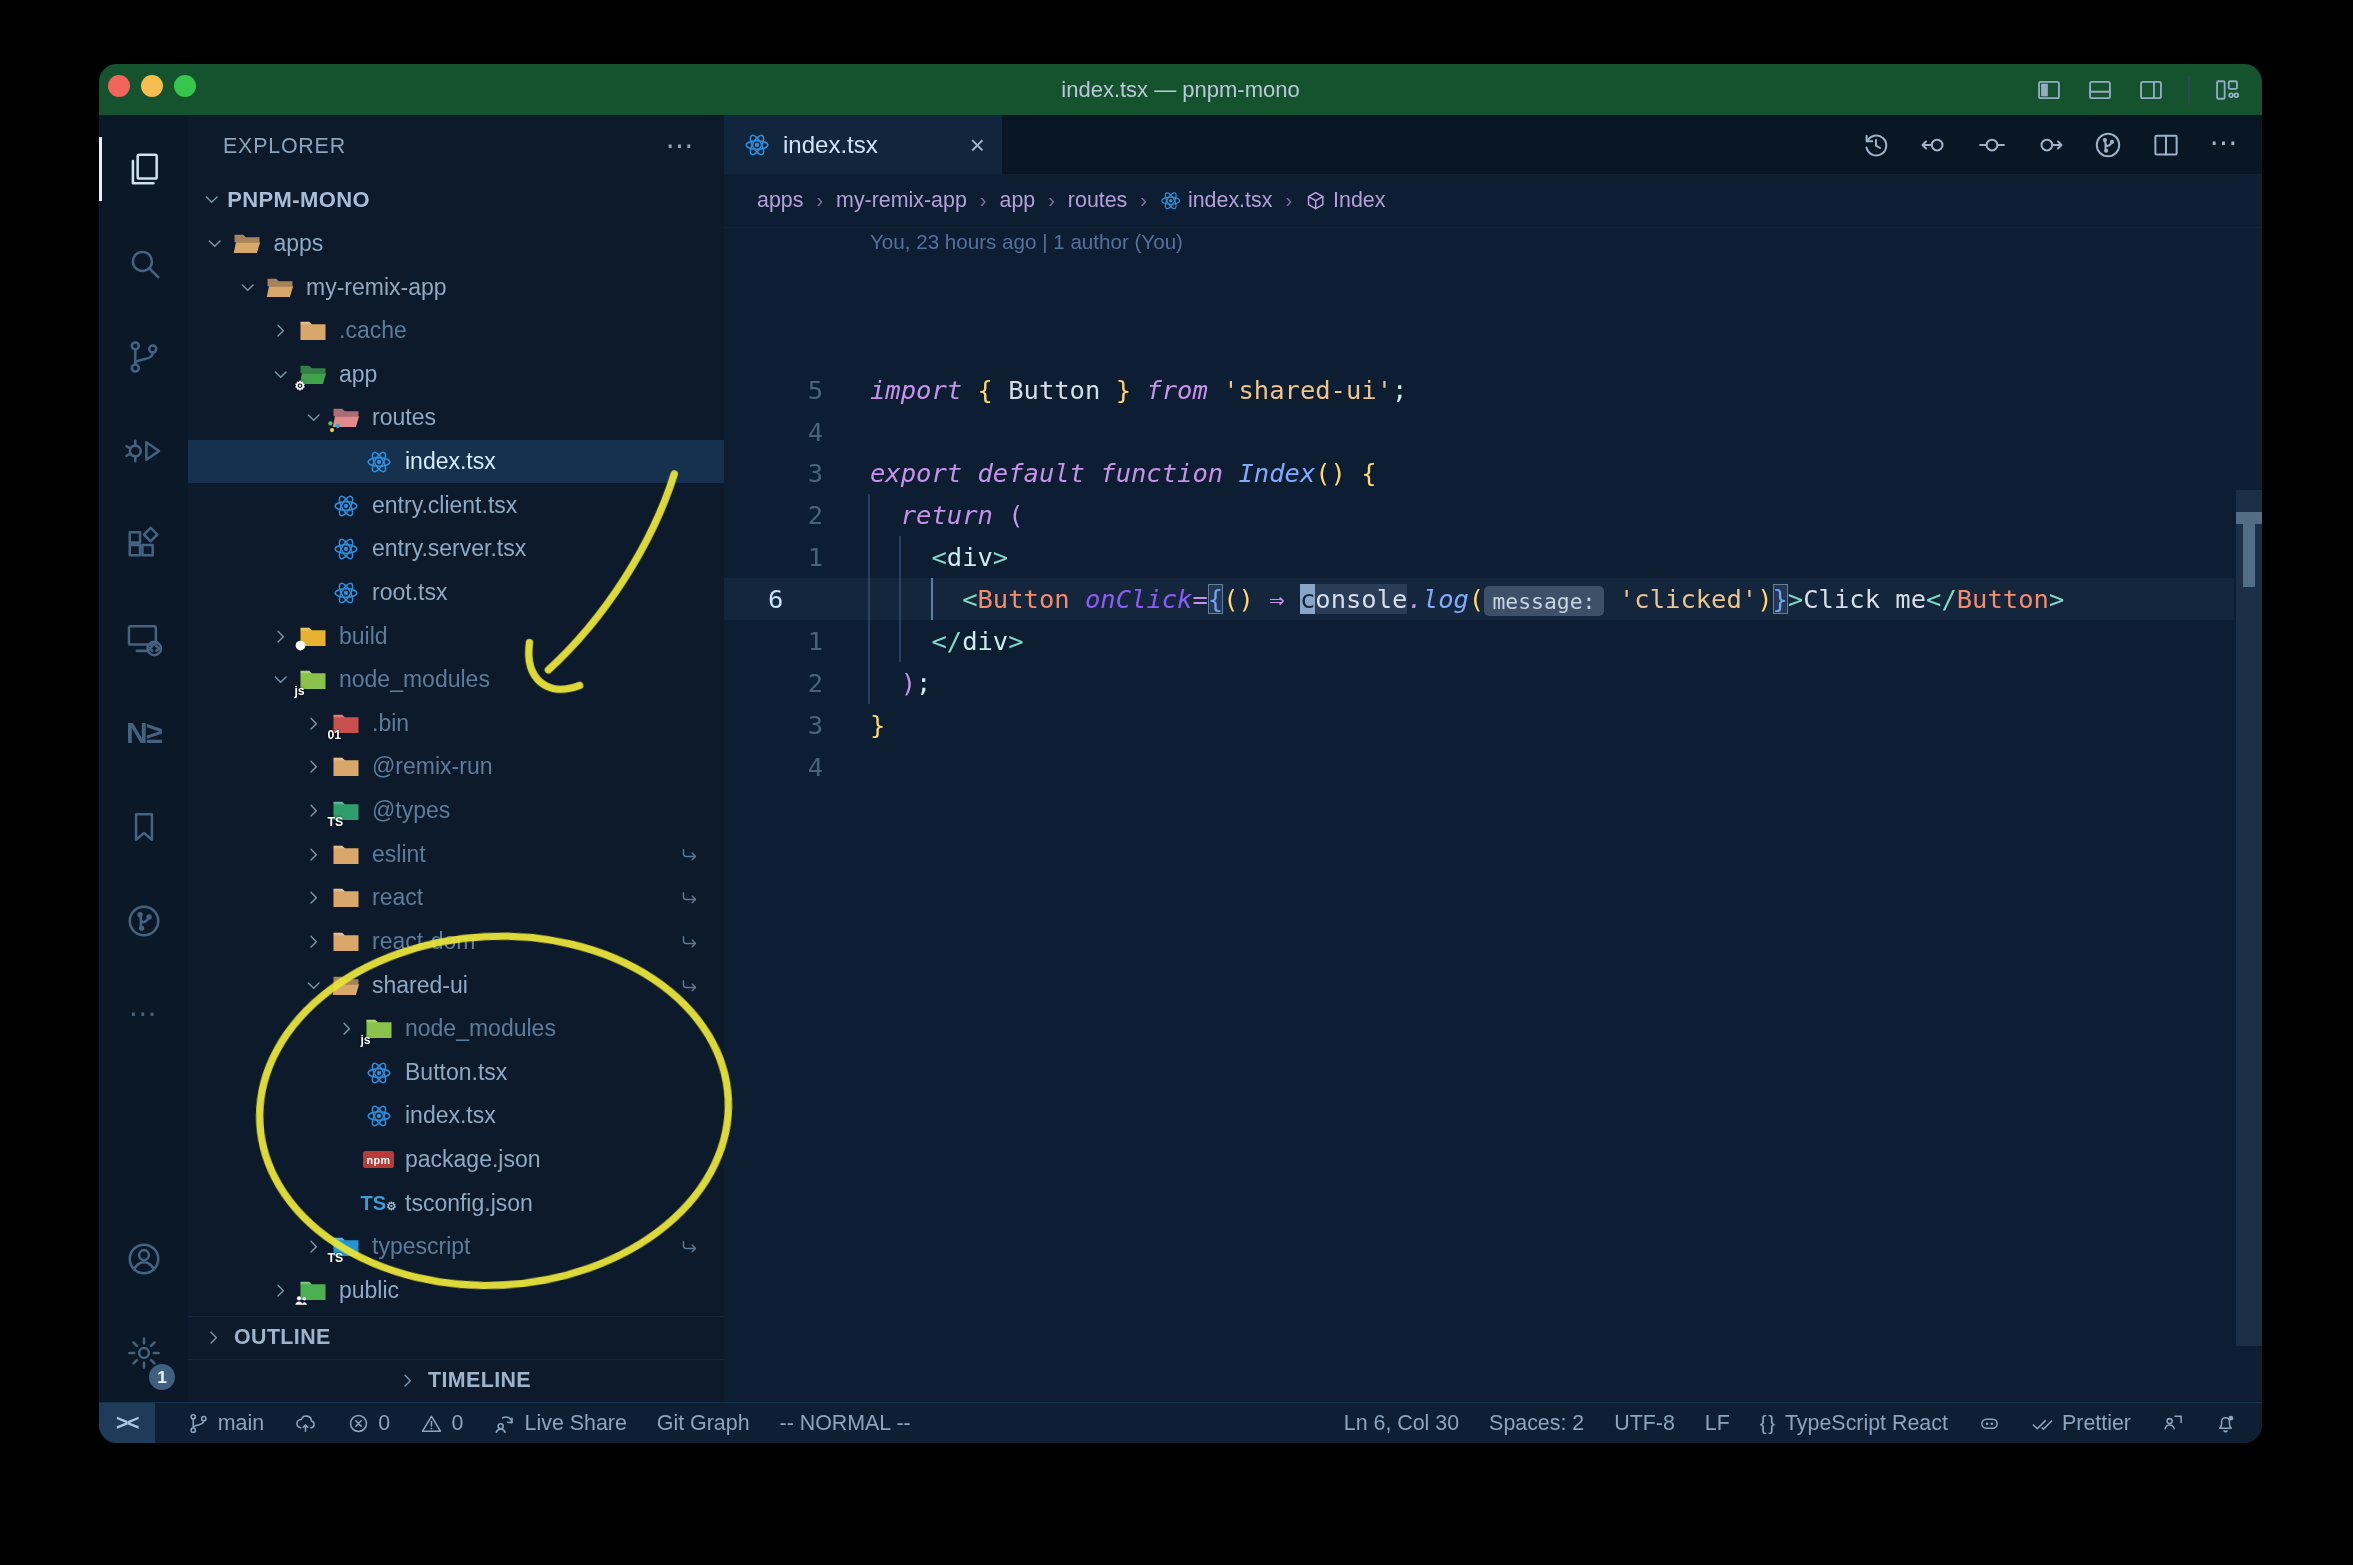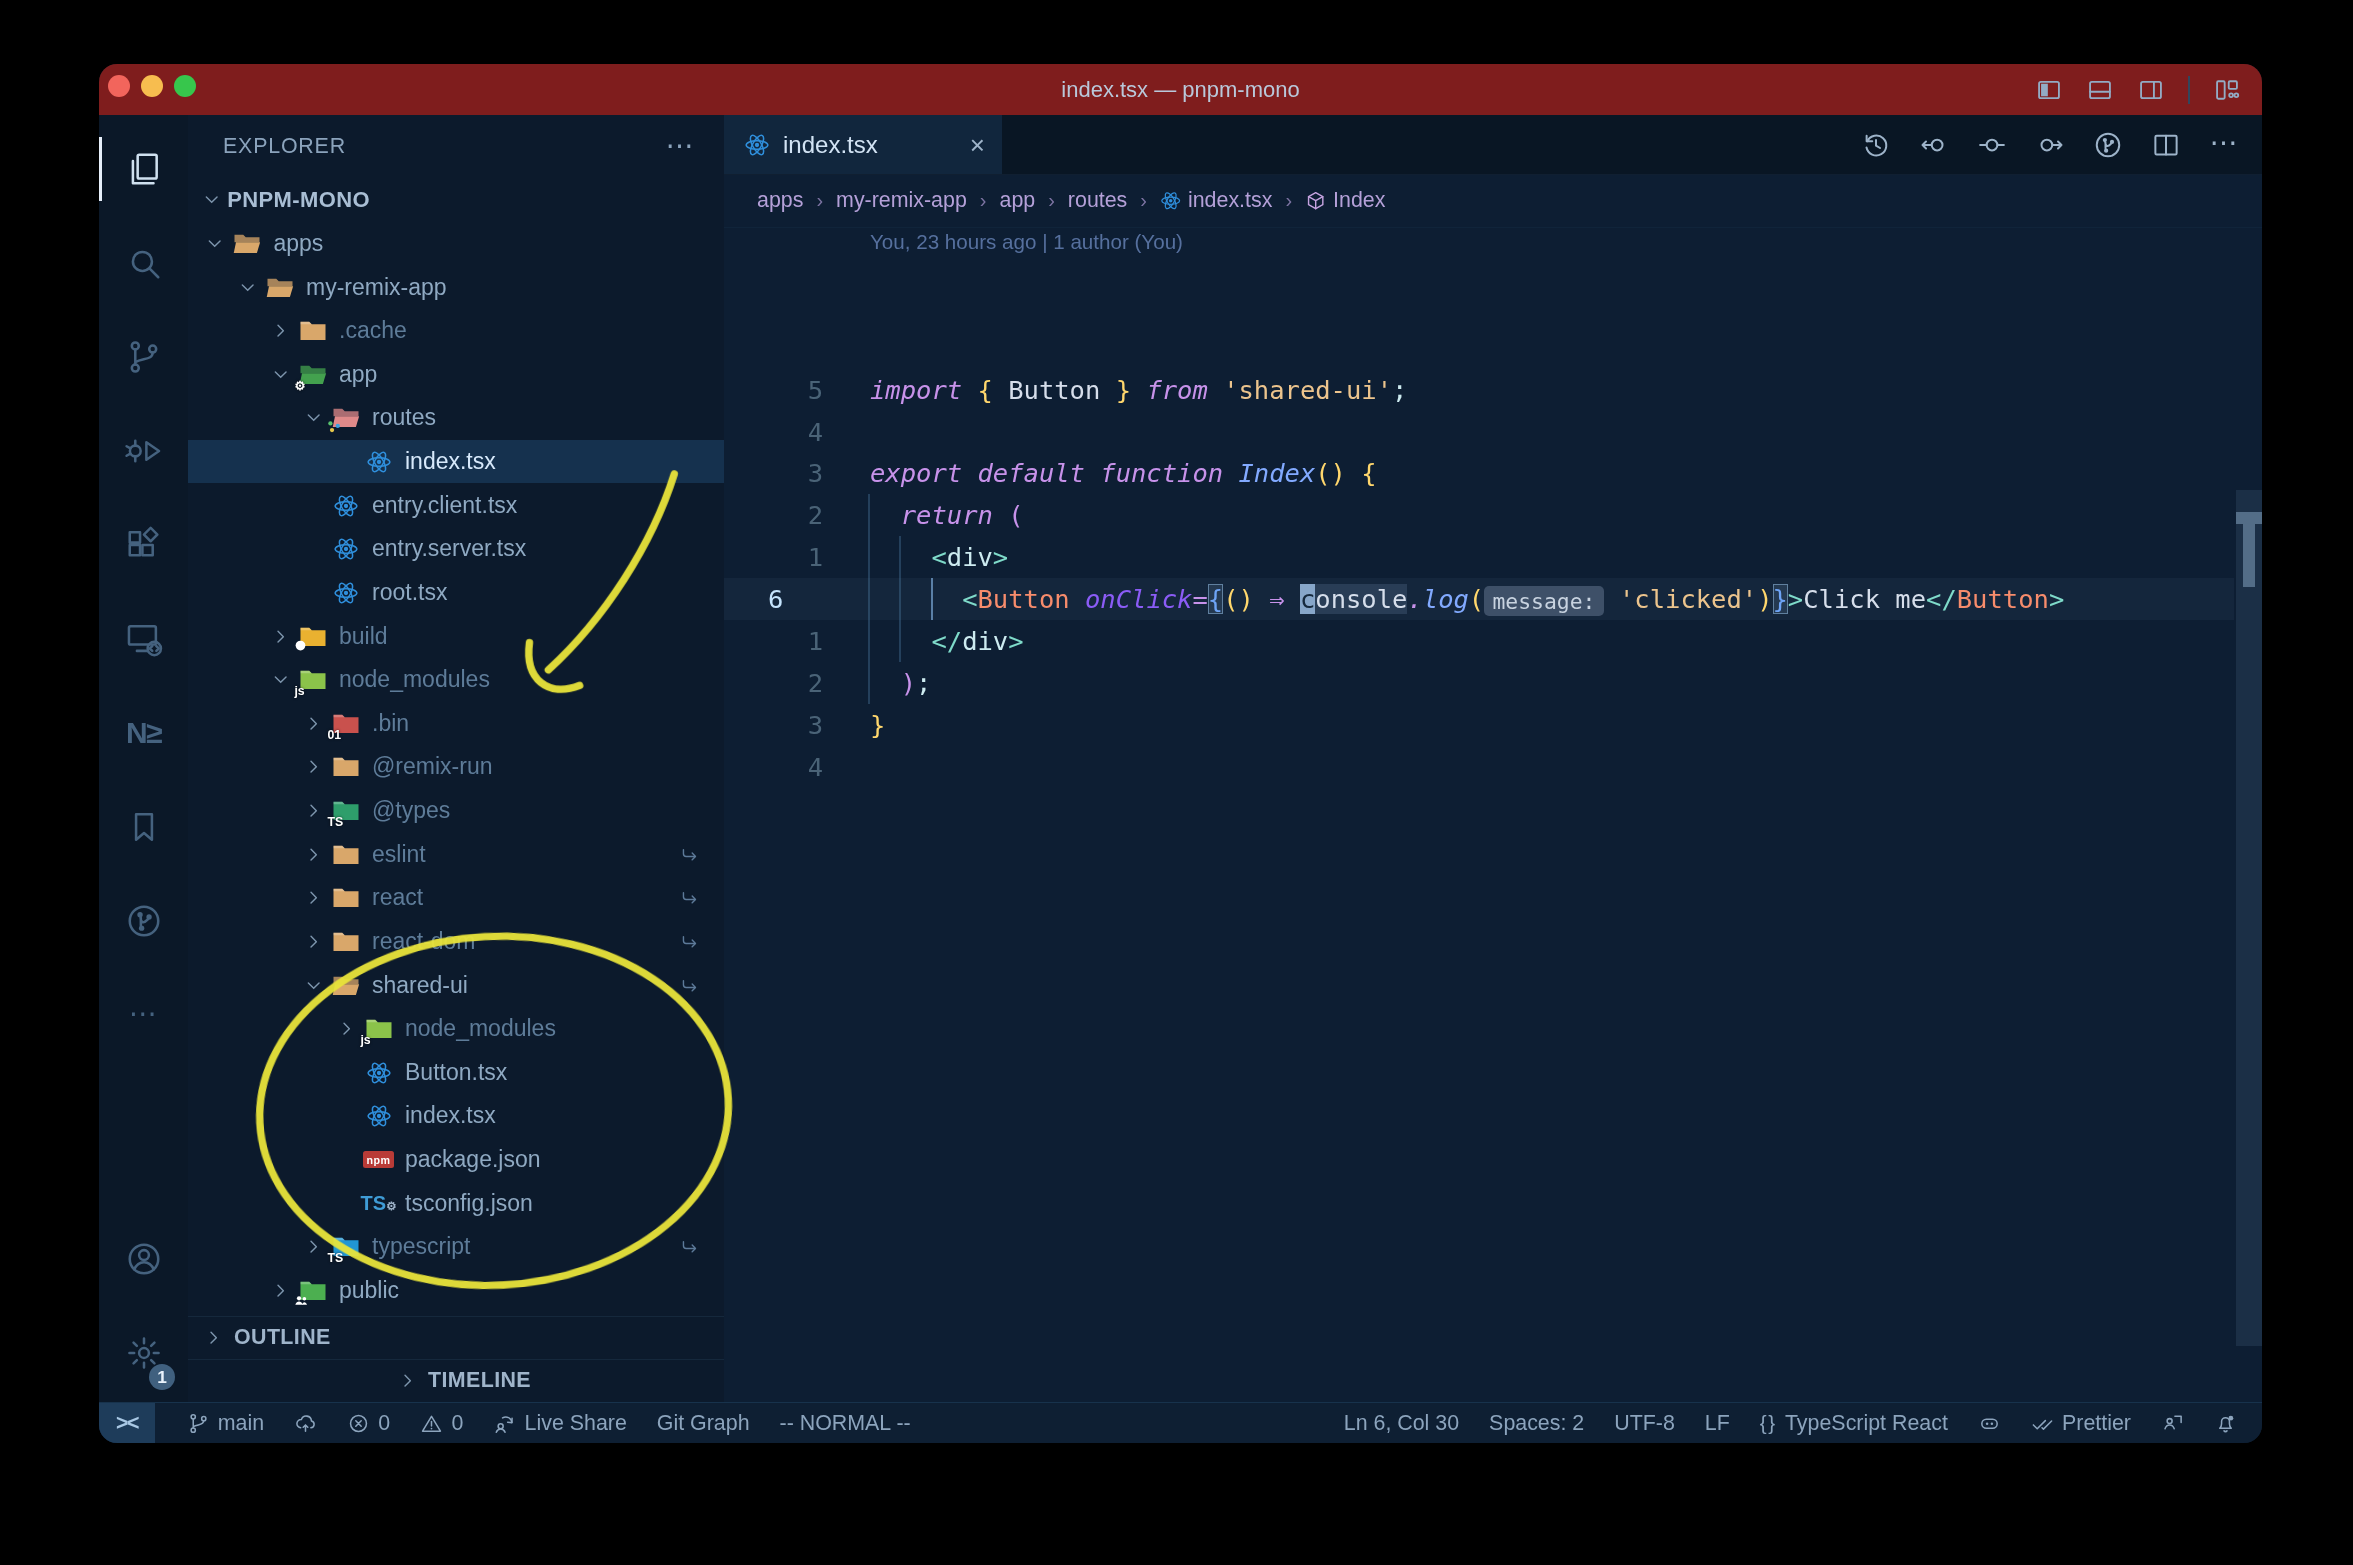--- a/index.html
+++ b/index.html
@@ -2,21 +2,21 @@
 <html style="font-size:13px"><head>
 <meta charset="utf-8">
 <style>
   html,body{margin:0;padding:0;background:#000;}
   #canvas{position:relative;width:2354px;height:1565px;background:#000;overflow:hidden;
           font-family:"Liberation Sans",sans-serif;-webkit-font-smoothing:antialiased;}
   #win{position:absolute;left:99px;top:64px;width:2163px;height:1379px;border-radius:18px;
        background:#0e1d2f;overflow:hidden;box-shadow:0 33px 74px rgba(0,0,0,.8);}
 
   
-  .titlebar{position:absolute;left:0;top:0;right:0;height:51px;background:#7f1d1d;}
+  .titlebar{position:absolute;left:0;top:0;right:0;height:51px;background:#14532d;}
   .tl{position:absolute;top:10.7px;width:22px;height:22px;border-radius:50%;}
   .tl.r{left:9px;background:#f2655c;} .tl.y{left:42px;background:#f7bd4f;} .tl.g{left:75px;background:#37c64c;}
   .wtitle{position:absolute;left:0;right:0;top:0;height:51px;line-height:51px;text-align:center;
           color:#b9c8da;font-size:22px;font-weight:500;}
   .layout-icons{position:absolute;right:21.4px;top:0;height:51px;display:flex;align-items:center;gap:23px;color:#93abc4;}
   .layout-icons .sep{width:1.6px;height:28px;background:#32465c;}
 
   
   .activitybar{position:absolute;left:0;top:51px;width:89px;bottom:40px;background:#0b1828;}
   .ab-top,.ab-bottom{position:absolute;left:0;right:0;display:flex;flex-direction:column;}

